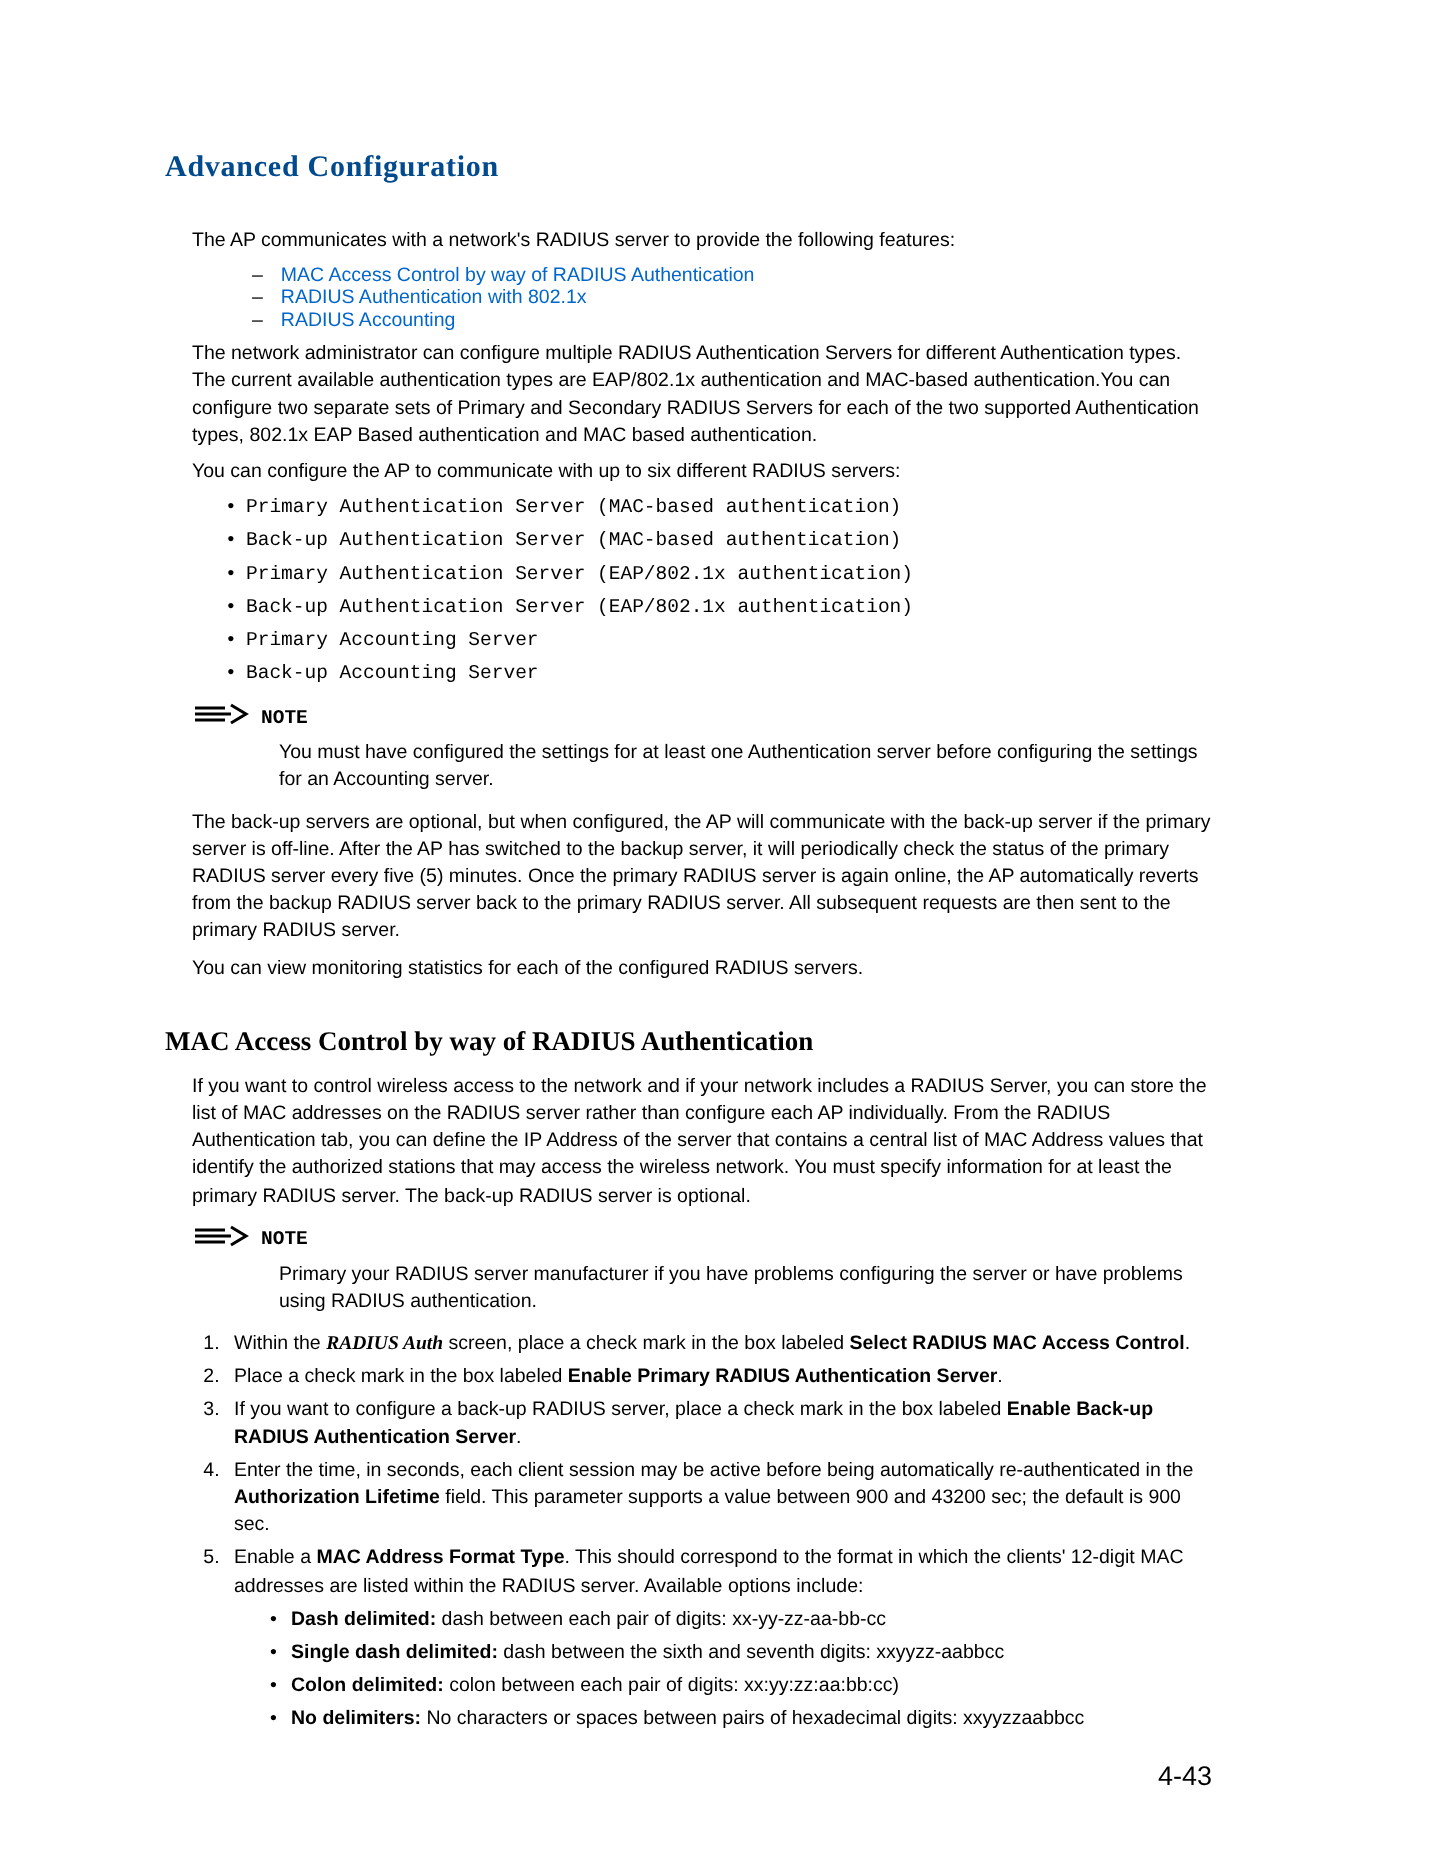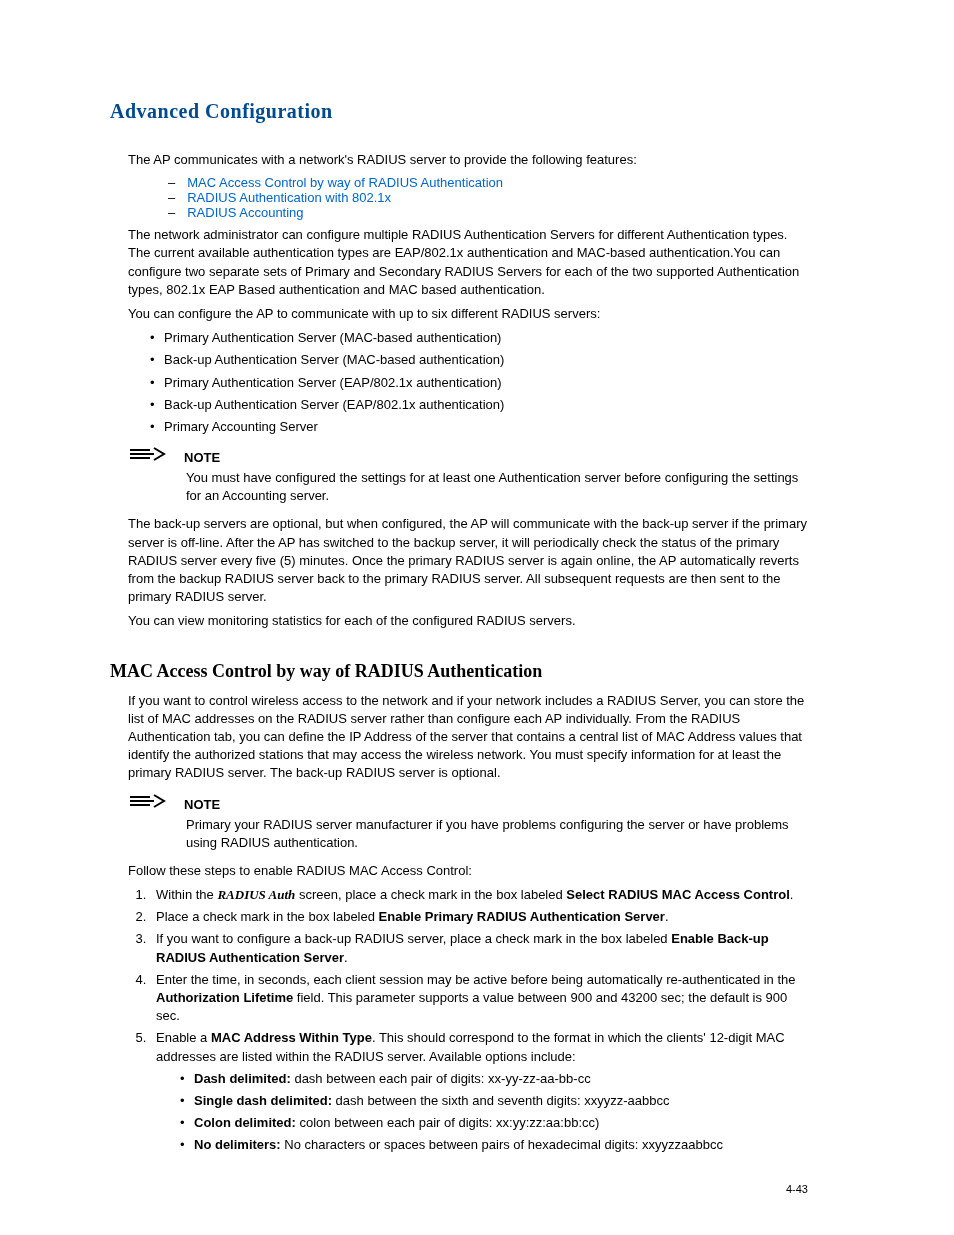--- a/index.html
+++ b/index.html
@@ -59,20 +59,21 @@
   ul.bullets {
     list-style: none;
     padding-left: 40px;
     margin: 6px 0;
   }
   ul.bullets > li {
     position: relative;
     padding-left: 14px;
     margin: 4px 0;
     line-height: 1.4;
+    font-family: Liberation Mono, monospace;
   }
   ul.bullets > li::before {
     content: "•";
     position: absolute;
     left: 0;
   }
   ul.sub-bullets {
     list-style: none;
     padding-left: 64px;
     margin: 4px 0;
@@ -95,36 +96,37 @@
   ol.steps > li {
     padding-left: 6px;
     margin: 4px 0;
     line-height: 1.4;
   }
   .note-block {
     margin: 10px 0 10px 18px;
   }
   .note-header {
     display: flex;
-    align-items: flex-end;
-    gap: 16px;
+    align-items: center;
+    gap: 6px;
+    font-family: Liberation Mono, monospace;
   }
   .note-label {
     font-weight: bold;
     font-size: 13px;
   }
   .note-text {
     margin: 4px 0 4px 58px;
     line-height: 1.4;
   }
   .page-number {
     position: absolute;
     bottom: 40px;
     right: 110px;
-    font-size: 11px;
+    font-size: 18px;
   }
   .bold { font-weight: bold; }
   .bolditalic { font-weight: bold; font-style: italic; font-family: Liberation Serif, serif; }
 </style>
 </head>
 <body>
 
 <div class="page">
 
   <div class="chapter-heading">Advanced Configuration</div>
@@ -140,20 +142,21 @@
 
   <p>The network administrator can configure multiple RADIUS Authentication Servers for different Authentication types. The current available authentication types are EAP/802.1x authentication and MAC-based authentication.You can configure two separate sets of Primary and Secondary RADIUS Servers for each of the two supported Authentication types, 802.1x EAP Based authentication and MAC based authentication.</p>
   <p>You can configure the AP to communicate with up to six different RADIUS servers:</p>
 
   <ul class="bullets">
     <li>Primary Authentication Server (MAC-based authentication)</li>
     <li>Back-up Authentication Server (MAC-based authentication)</li>
     <li>Primary Authentication Server (EAP/802.1x authentication)</li>
     <li>Back-up Authentication Server (EAP/802.1x authentication)</li>
     <li>Primary Accounting Server</li>
+    <li>Back-up Accounting Server</li>
   </ul>
 
   <div class="note-block">
     <div class="note-header">
       <span>
         <svg width="40" height="16" viewBox="0 0 40 16">
           <line x1="2" y1="4" x2="22" y2="4" stroke="#000" stroke-width="2"></line>
           <line x1="2" y1="8" x2="26" y2="8" stroke="#000" stroke-width="2"></line>
           <line x1="2" y1="12" x2="22" y2="12" stroke="#000" stroke-width="2"></line>
           <polyline points="26,2 36,8 26,14" fill="none" stroke="#000" stroke-width="2"></polyline>
@@ -179,37 +182,36 @@
           <line x1="2" y1="8" x2="26" y2="8" stroke="#000" stroke-width="2"></line>
           <line x1="2" y1="12" x2="22" y2="12" stroke="#000" stroke-width="2"></line>
           <polyline points="26,2 36,8 26,14" fill="none" stroke="#000" stroke-width="2"></polyline>
         </svg>
       </span>
       <span class="note-label">NOTE</span>
     </div>
     <div class="note-text">Primary your RADIUS server manufacturer if you have problems configuring the server or have problems using RADIUS authentication.</div>
   </div>
 
-  <p>Follow these steps to enable RADIUS MAC Access Control:</p>
 
   <ol class="steps">
     <li>
       <span>Within the </span><span class="bolditalic">RADIUS Auth</span><span> screen, place a check mark in the box labeled </span><span class="bold">Select RADIUS MAC Access Control</span><span>.</span>
     </li>
     <li>
       <span>Place a check mark in the box labeled </span><span class="bold">Enable Primary RADIUS Authentication Server</span><span>.</span>
     </li>
     <li>
       <span>If you want to configure a back-up RADIUS server, place a check mark in the box labeled </span><span class="bold">Enable Back-up RADIUS Authentication Server</span><span>.</span>
     </li>
     <li>
       <span>Enter the time, in seconds, each client session may be active before being automatically re-authenticated in the </span><span class="bold">Authorization Lifetime</span><span> field. This parameter supports a value between 900 and 43200 sec; the default is 900 sec.</span>
     </li>
     <li>
-      <span>Enable a </span><span class="bold">MAC Address Within Type</span><span>. This should correspond to the format in which the clients' 12-digit MAC addresses are listed within the RADIUS server. Available options include:</span>
+      <span>Enable a </span><span class="bold">MAC Address Format Type</span><span>. This should correspond to the format in which the clients' 12-digit MAC addresses are listed within the RADIUS server. Available options include:</span>
       <ul class="sub-bullets" style="padding-left:24px;">
         <li><span class="bold">Dash delimited:</span><span> dash between each pair of digits: xx-yy-zz-aa-bb-cc</span></li>
         <li><span class="bold">Single dash delimited:</span><span> dash between the sixth and seventh digits: xxyyzz-aabbcc</span></li>
         <li><span class="bold">Colon delimited:</span><span> colon between each pair of digits: xx:yy:zz:aa:bb:cc)</span></li>
         <li><span class="bold">No delimiters:</span><span> No characters or spaces between pairs of hexadecimal digits: xxyyzzaabbcc</span></li>
       </ul>
     </li>
   </ol>
 
   <div class="page-number">4-43</div>

